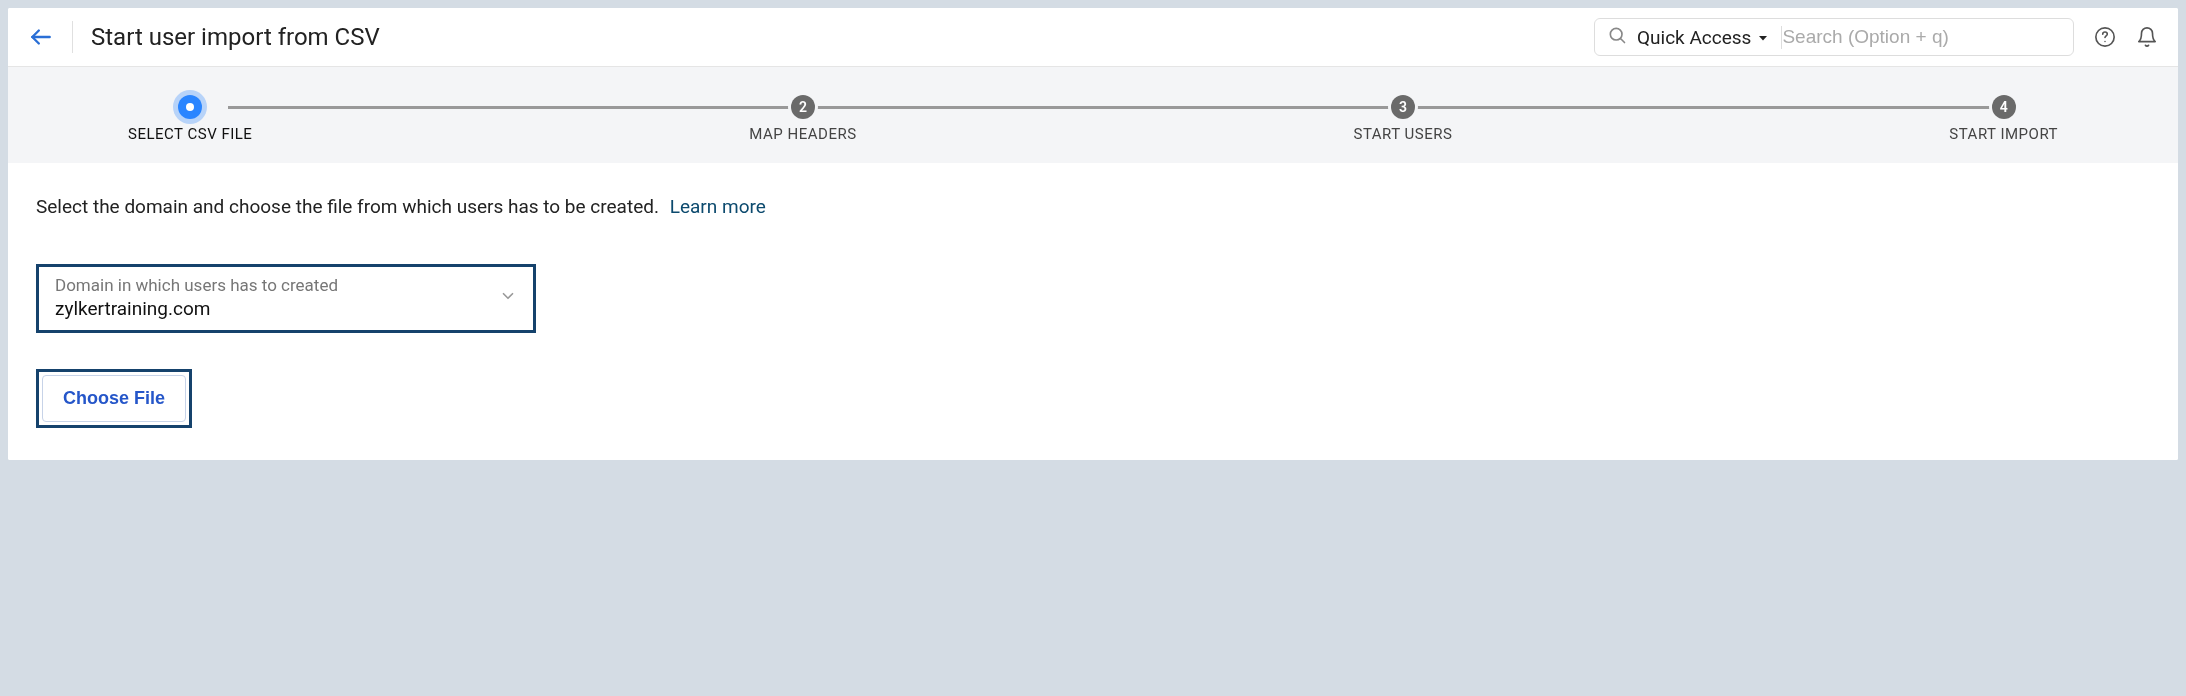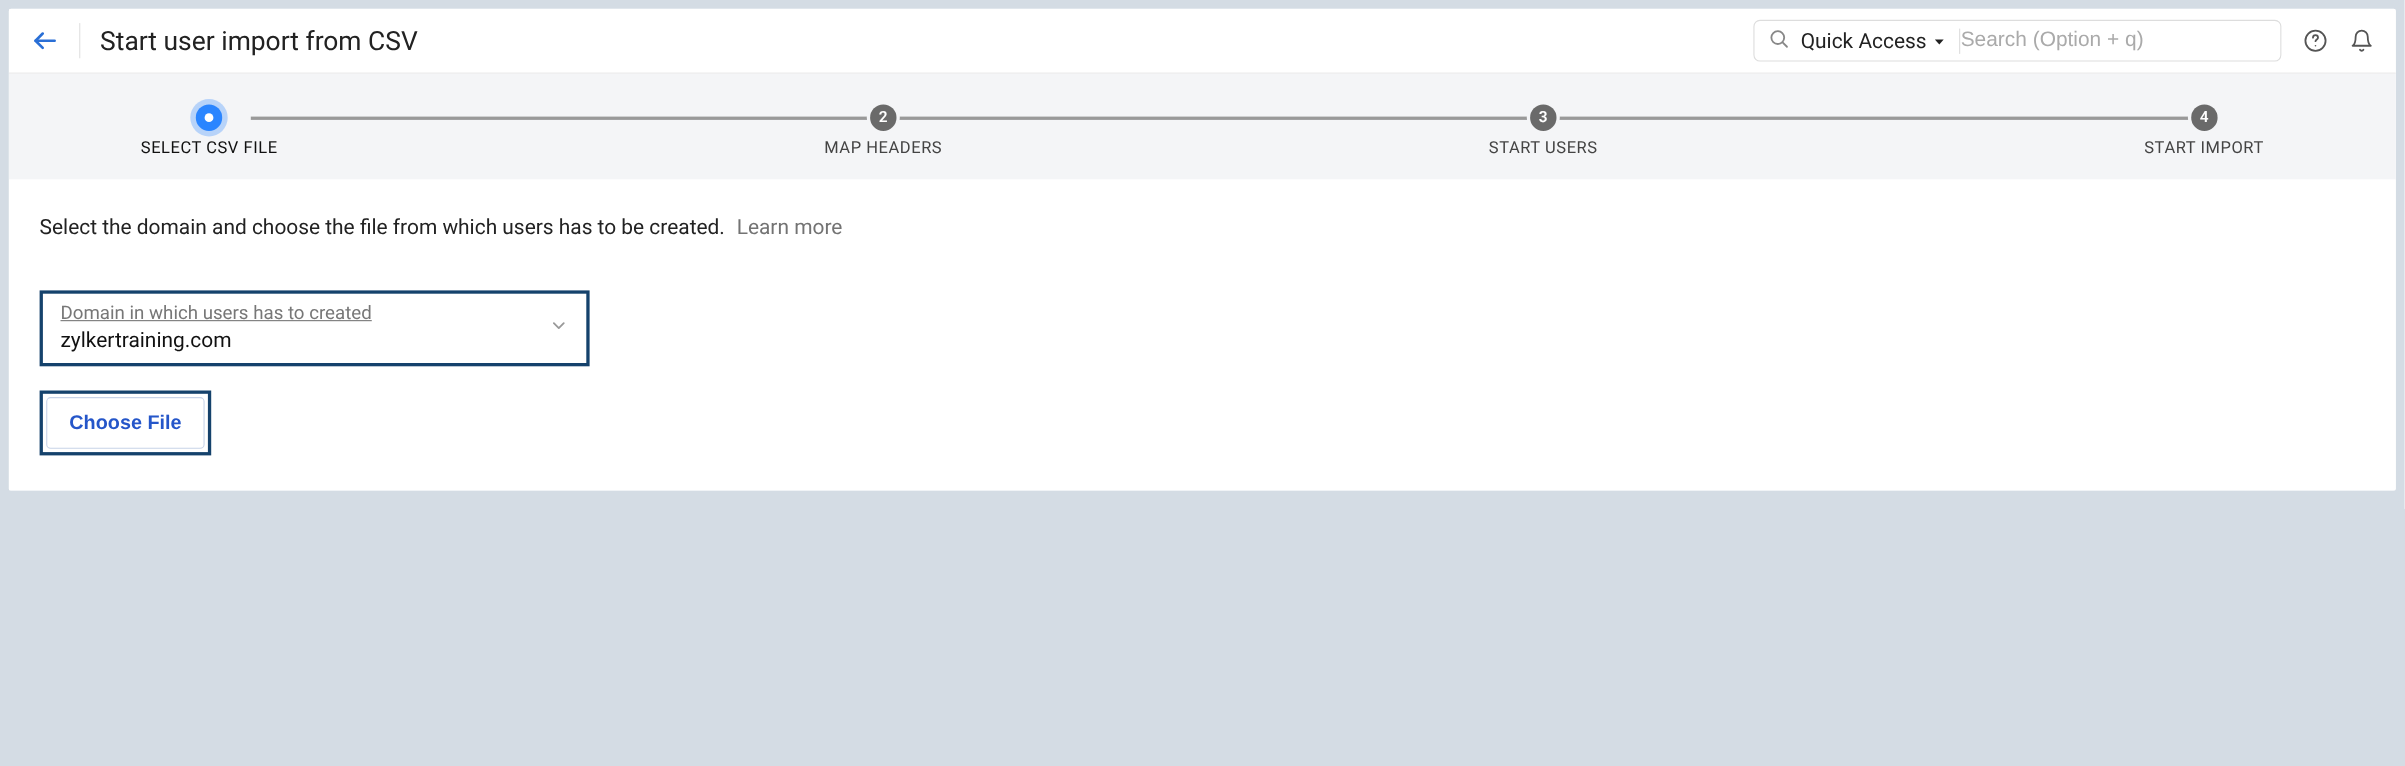--- a/index.html
+++ b/index.html
@@ -153,21 +153,21 @@
     }
     .content {
       padding: 32px 28px;
       background: #fff;
     }
     .instruction {
       font-size: 19px;
       color: #222;
     }
     .learn-more {
-      color: #737373;
+      color: #0c4a6e;
       cursor: pointer;
       margin-left: 6px;
     }
     .domain-select {
       margin-top: 46px;
       border: 3px solid #15426c;
       width: 500px;
       padding: 8px 16px 10px 16px;
       display: flex;
       align-items: center;
@@ -175,31 +175,30 @@
       cursor: pointer;
     }
     .domain-select-text {
       display: flex;
       flex-direction: column;
     }
     .domain-label {
       font-size: 17px;
       color: #777;
       margin-bottom: 2px;
-      text-decoration: underline;
     }
     .domain-value {
       font-size: 19px;
       color: #111;
     }
     .domain-chevron {
       color: #888;
     }
     .choose-file-wrap {
-      margin-top: 22px;
+      margin-top: 36px;
       border: 3px solid #15426c;
       display: inline-block;
       padding: 3px;
     }
     .choose-file-btn {
       border: 1px solid #c7d3e8;
       background: #fff;
       color: #2556c9;
       font-size: 18px;
       font-weight: 600;

